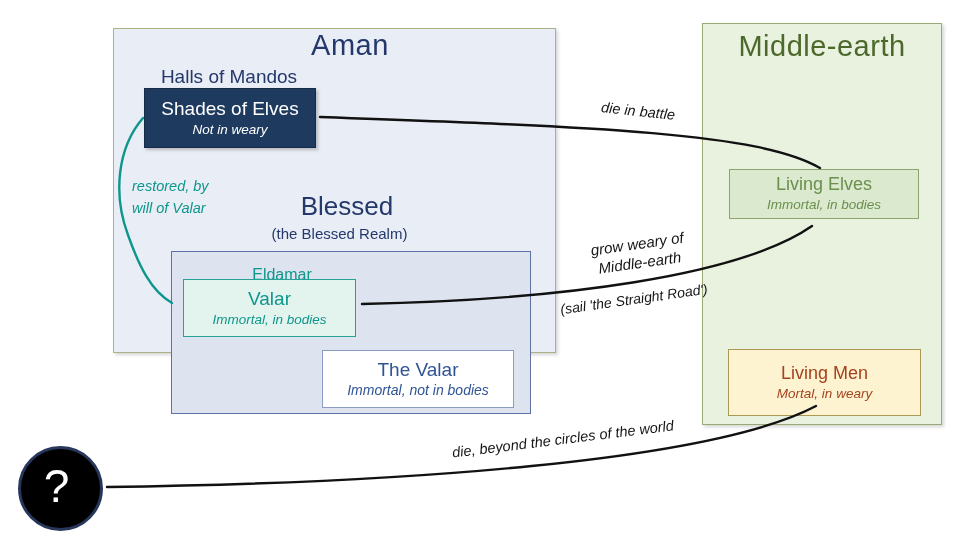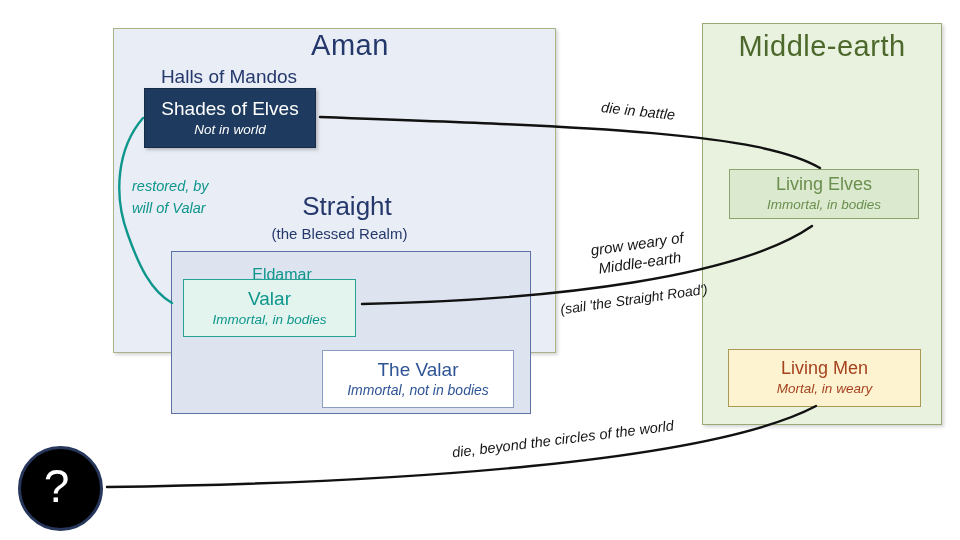--- a/index.html
+++ b/index.html
@@ -49,21 +49,21 @@
   .elves-box{left:11px;top:27px;width:173px;height:58px;
     background:var(--elves-fill);border:1.5px solid var(--elves-border);color:var(--teal);}
   .valar-box{left:150px;top:98px;width:192px;height:58px;
     background:#ffffff;border:1.5px solid var(--valar-border);color:var(--valar-text);}
   .valar-box .node-sub{font-size:14px;}
 
   .living-elves-box{left:26px;top:145px;width:190px;height:50px;
     background:var(--living-elves-fill);border:1px solid var(--living-elves-border);
     color:var(--living-elves-text);}
   .living-elves-box .node-title{font-size:18px;}
-  .living-men-box{left:25px;top:325px;width:193px;height:58px;
+  .living-men-box{left:25px;top:325px;width:193px;height:67px;
     background:var(--living-men-fill);border:1px solid var(--living-men-border);
     color:var(--living-men-text);}
   .living-men-box .node-title{font-size:18px;}
 
   
   .unknown-circle{position:absolute;left:18px;top:446px;width:85px;height:85px;
     border-radius:50%;background:var(--unknown-fill);border:3px solid var(--unknown-ring);
     display:flex;align-items:center;justify-content:center;}
   .qmark{color:#ffffff;font-size:46px;font-weight:500;transform:translate(-4px,-3px);}
 
@@ -84,29 +84,29 @@
 <body>
 
 <div class="canvas">
 
   <div class="region region-aman">
     <div class="big-title aman-title">Aman</div>
     <div class="halls-label">Halls of Mandos</div>
 
     <div class="node shades-box">
       <div class="node-title">Shades of Elves</div>
-      <div class="node-sub">Not in world</div>
+      <div class="node-sub">Not in weary</div>
     </div>
 
     <div class="restored-label">
       <div>restored, by</div>
       <div>will of Valar</div>
     </div>
 
-    <div class="valinor-title">Straight</div>
+    <div class="valinor-title">Blessed</div>
     <div class="valinor-sub">(the Blessed Realm)</div>
 
     <div class="eldamar-box">
       <div class="eldamar-title">Eldamar</div>
 
       <div class="node elves-box">
         <div class="node-title">Valar</div>
         <div class="node-sub">Immortal, in bodies</div>
       </div>
 

